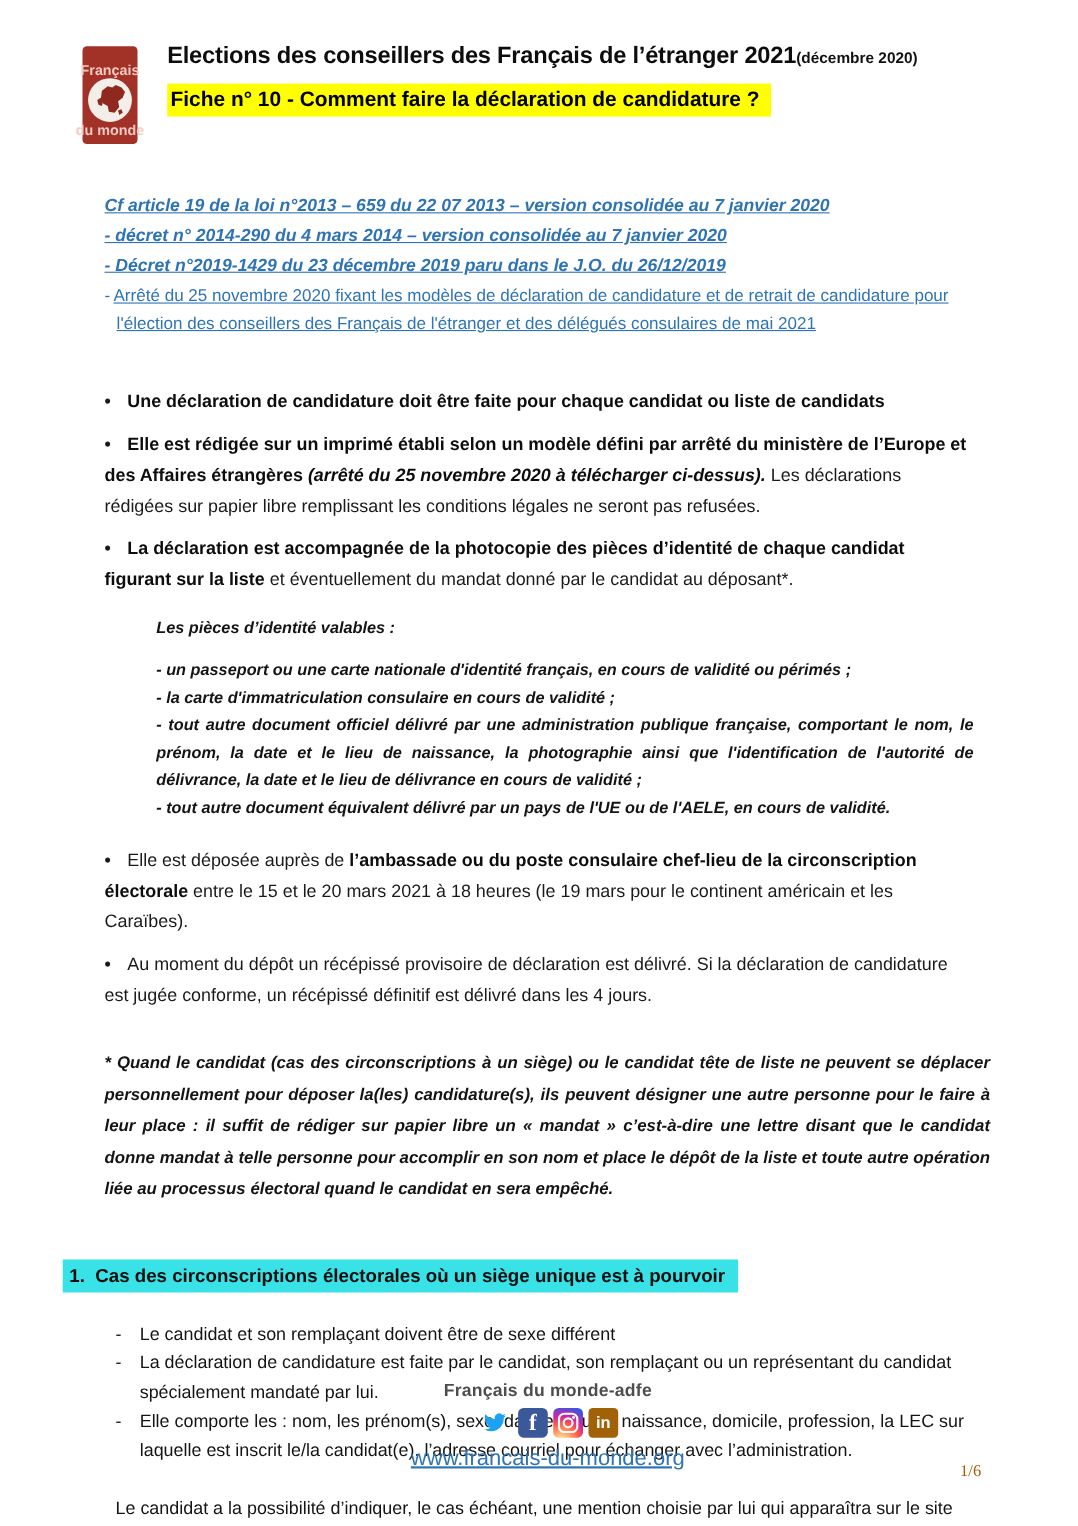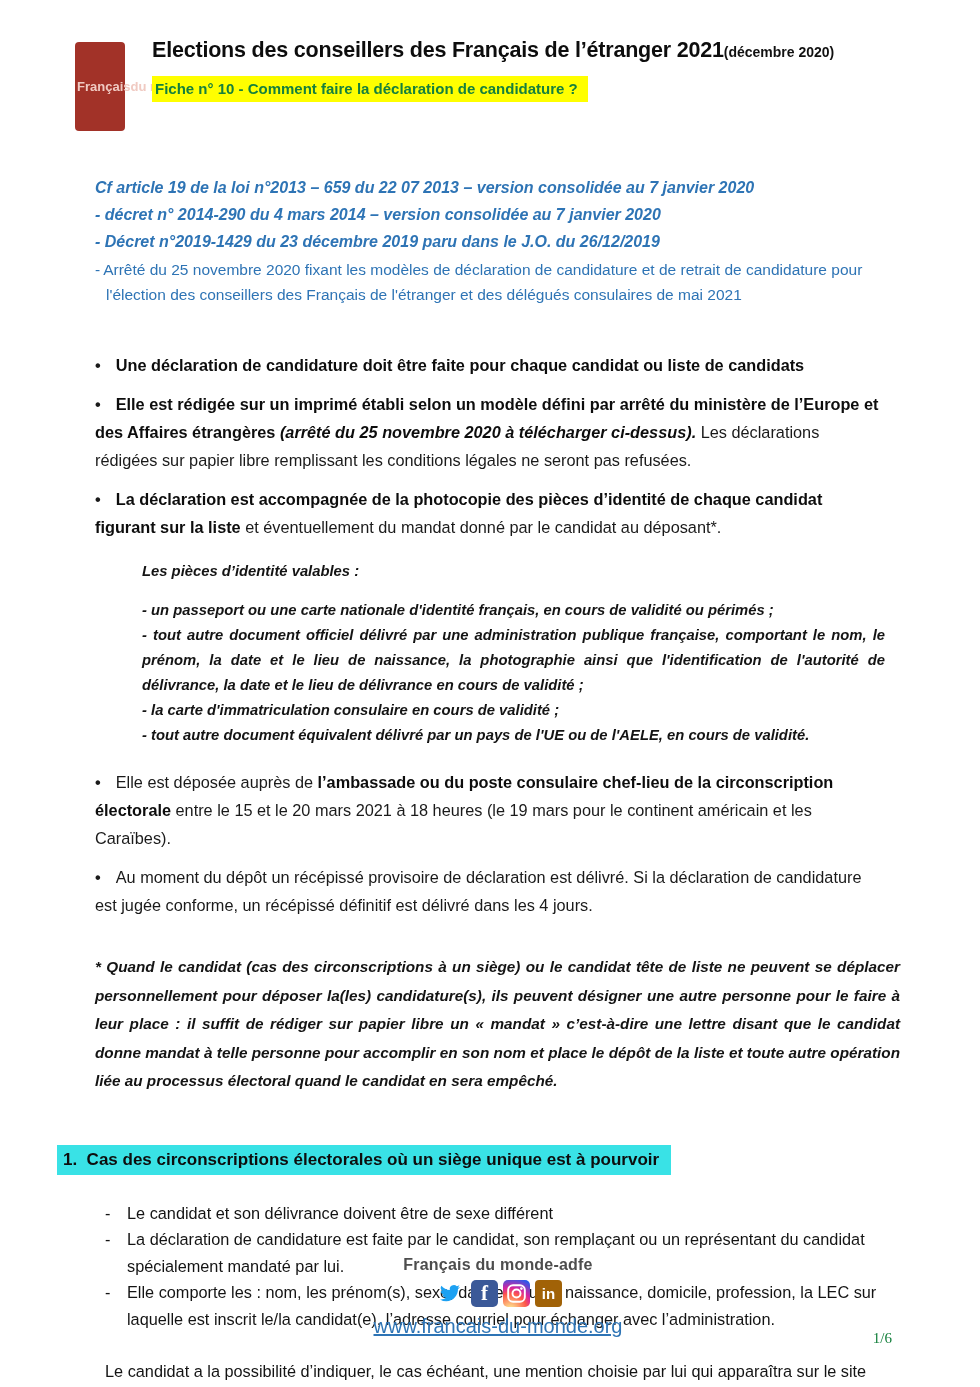--- a/index.html
+++ b/index.html
@@ -3,36 +3,36 @@
 <meta charset="utf-8">
 <style>
   * { margin:0; padding:0; box-sizing:border-box; }
   html,body { background:#ffffff; }
   body { font-family:"Liberation Sans","DejaVu Sans",sans-serif; color:#1c1c1c; }
   .page { position:relative; width:980px; height:1387px; margin:0 auto; background:#ffffff; overflow:hidden; }
 
   
   .doc-header { position:relative; height:134px; }
   .logo { position:absolute; left:75px; top:42px; width:50px; height:89px; background:#a23228;
-          border-radius:4px; display:flex; flex-direction:row; align-items:center;
-          justify-content:flex-start; padding:5px 2px 6px; }
+          border-radius:4px; display:flex; flex-direction:column; align-items:center;
+          justify-content:flex-end; padding:5px 2px 6px; }
   .logo-text { color:#f0cac2; font-size:13px; font-weight:bold; line-height:1; white-space:nowrap; }
   .logo-globe { width:42px; height:42px; }
   .title-block { position:absolute; left:152px; top:38px; width:790px; }
   .title-row { display:flex; align-items:baseline; }
   h1.doc-title { font-size:21.5px; font-weight:bold; color:#0d0d0d; letter-spacing:-0.2px; white-space:nowrap; }
   .date-note { font-size:14px; font-weight:bold; color:#111; white-space:nowrap; }
   .subtitle-row { margin-top:17px; }
-  .subtitle-row mark { background:#ffff00; color:#15803d; font-size:15px; font-weight:bold;
+  .subtitle-row mark { background:#ffff00; color:#000000; font-size:19px; font-weight:bold;
                        padding:4px 10px 5px 3px; }
 
   
   .refs { margin:40px 95px 0; }
   .ref { line-height:27px; }
-  .ref a { color:#2e74b5; cursor:pointer; }
+  .ref a { color:#2e74b5; text-decoration:underline; cursor:pointer; }
   .ref-bi a { font-weight:bold; font-style:italic; font-size:16px; }
   .ref4 { font-size:15.5px; line-height:25px; padding-left:11px; text-indent:-11px; max-width:810px; margin-top:2px; }
   .ref4 .dash { color:#2e74b5; text-decoration:none; margin-right:3px; }
 
   
   .body-block { margin:44px 95px 0; }
   .para { font-size:16.3px; line-height:28px; margin-bottom:11px; color:#1a1a1a; }
   .para .bullet-marker { font-weight:bold; margin-right:15px; }
   .bold { font-weight:bold; color:#0d0d0d; }
   .bold-italic { font-weight:bold; font-style:italic; color:#0d0d0d; }
@@ -61,21 +61,21 @@
   .socials { margin-top:4px; display:flex; justify-content:center; align-items:center; gap:5px; height:30px; }
   .soc { display:inline-flex; align-items:center; justify-content:center; width:27px; height:27px;
          border-radius:5px; text-decoration:none; cursor:pointer; }
   .soc.tw { background:transparent; width:32px; }
   .soc.fb { background:#3b5998; color:#fff; font-weight:bold; font-size:21px; line-height:1;
             font-family:"Liberation Serif",serif; border-radius:5px; }
   .soc.ig { background:radial-gradient(circle at 28% 110%, #fdf497 0%, #fd5949 45%, #d6249f 62%, #285aeb 92%); }
   .soc.li { background:#a16207; color:#fff; font-weight:bold; font-size:15px; border-radius:4px; }
   .site-link { display:inline-block; margin-top:7px; color:#2e74b5; text-decoration:underline; font-size:20px; }
   .page-num { position:absolute; top:1330px; right:88px; font-family:"Liberation Serif","DejaVu Serif",serif;
-              font-size:15px; color:#15803d; }
+              font-size:15px; color:#a16207; }
 </style>
 </head>
 <body>
 
 <div class="page">
 
   <header class="doc-header">
     <div class="logo">
       <span class="logo-text">Français</span>
       <svg class="logo-globe" viewBox="0 0 40 40">
@@ -109,36 +109,36 @@
 
     <p class="para"><span class="bullet-marker">•</span><span class="bold">Une déclaration de candidature doit être faite pour chaque candidat ou liste de candidats</span></p>
 
     <p class="para"><span class="bullet-marker">•</span><span class="bold">Elle est rédigée sur un imprimé établi selon un modèle défini par arrêté du ministère de l’Europe et des Affaires étrangères </span><span class="bold-italic">(arrêté du 25 novembre 2020 à télécharger ci-dessus).</span><span> Les déclarations rédigées sur papier libre remplissant les conditions légales ne seront pas refusées.</span></p>
 
     <p class="para"><span class="bullet-marker">•</span><span class="bold">La déclaration est accompagnée de la photocopie des pièces d’identité de chaque candidat figurant sur la liste</span><span> et éventuellement du mandat donné par le candidat au déposant*.</span></p>
 
     <div class="id-docs">
       <p class="intro">Les pièces d’identité valables :</p>
       <p>- un passeport ou une carte nationale d'identité français, en cours de validité ou périmés ;</p>
+      <p>- la carte d'immatriculation consulaire en cours de validité ;</p>
       <p>- tout autre document officiel délivré par une administration publique française, comportant le nom, le prénom, la date et le lieu de naissance, la photographie ainsi que l'identification de l'autorité de délivrance, la date et le lieu de délivrance en cours de validité ;</p>
-      <p>- la carte d'immatriculation consulaire en cours de validité ;</p>
       <p>- tout autre document équivalent délivré par un pays de l'UE ou de l'AELE, en cours de validité.</p>
     </div>
 
     <p class="para"><span class="bullet-marker">•</span><span>Elle est déposée auprès de </span><span class="bold">l’ambassade ou du poste consulaire chef-lieu de la circonscription électorale</span><span> entre le 15 et le 20 mars 2021 à 18 heures (le 19 mars pour le continent américain et les Caraïbes).</span></p>
 
     <p class="para"><span class="bullet-marker">•</span><span>Au moment du dépôt un récépissé provisoire de déclaration est délivré. Si la déclaration de candidature est jugée conforme, un récépissé définitif est délivré dans les 4 jours.</span></p>
   </section>
 
   <p class="footnote">* Quand le candidat (cas des circonscriptions à un siège) ou le candidat tête de liste ne peuvent se déplacer personnellement pour déposer la(les) candidature(s), ils peuvent désigner une autre personne pour le faire à leur place : il suffit de rédiger sur papier libre un « mandat » c’est-à-dire une lettre disant que le candidat donne mandat à telle personne pour accomplir en son nom et place le dépôt de la liste et toute autre opération liée au processus électoral quand le candidat en sera empêché.</p>
 
   <h3 class="sec-heading"><mark>1.  Cas des circonscriptions électorales où un siège unique est à pourvoir</mark></h3>
 
   <ul class="dash-list">
-    <li><span class="dash">-</span><span>Le candidat et son délivrance doivent être de sexe différent</span></li>
+    <li><span class="dash">-</span><span>Le candidat et son remplaçant doivent être de sexe différent</span></li>
     <li><span class="dash">-</span><span>La déclaration de candidature est faite par le candidat, son remplaçant ou un représentant du candidat spécialement mandaté par lui.</span></li>
     <li><span class="dash">-</span><span>Elle comporte les : nom, les prénom(s), sexe, date et lieu de naissance, domicile, profession, la LEC sur laquelle est inscrit le/la candidat(e), l’adresse courriel pour échanger avec l’administration.</span></li>
   </ul>
 
   <p class="mention-para">Le candidat a la possibilité d’indiquer, le cas échéant, une mention choisie par lui qui apparaîtra sur le site France Diplomatie et sur le portail de vote en ligne. La mention « choisie par le candidat » peut consister notamment en un titre de liste, un slogan, une étiquette politique, une absence d’étiquette politique, l’indication d’un soutien.</p>
 
   <footer class="doc-footer">
     <div class="org-name">Français du monde-adfe</div>
     <div class="socials">
       <a class="soc tw">

